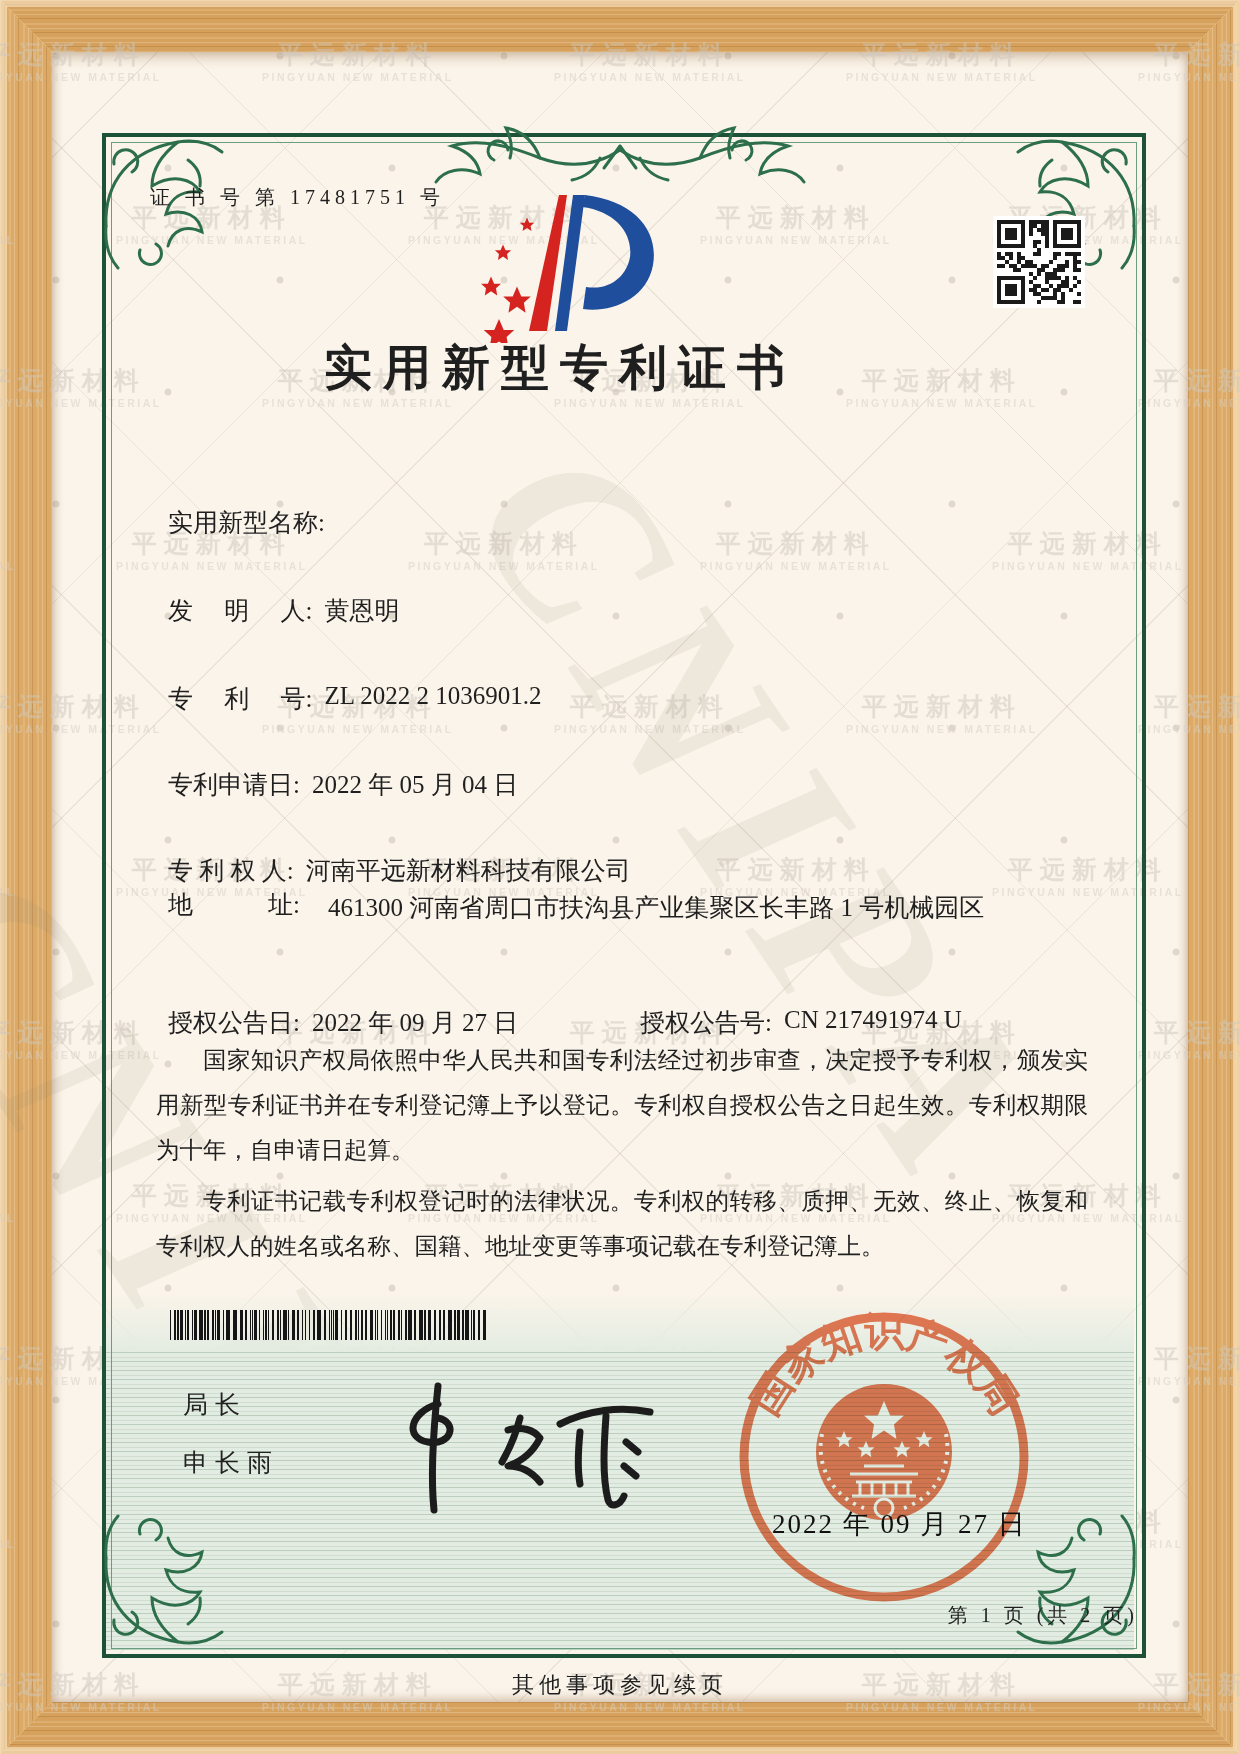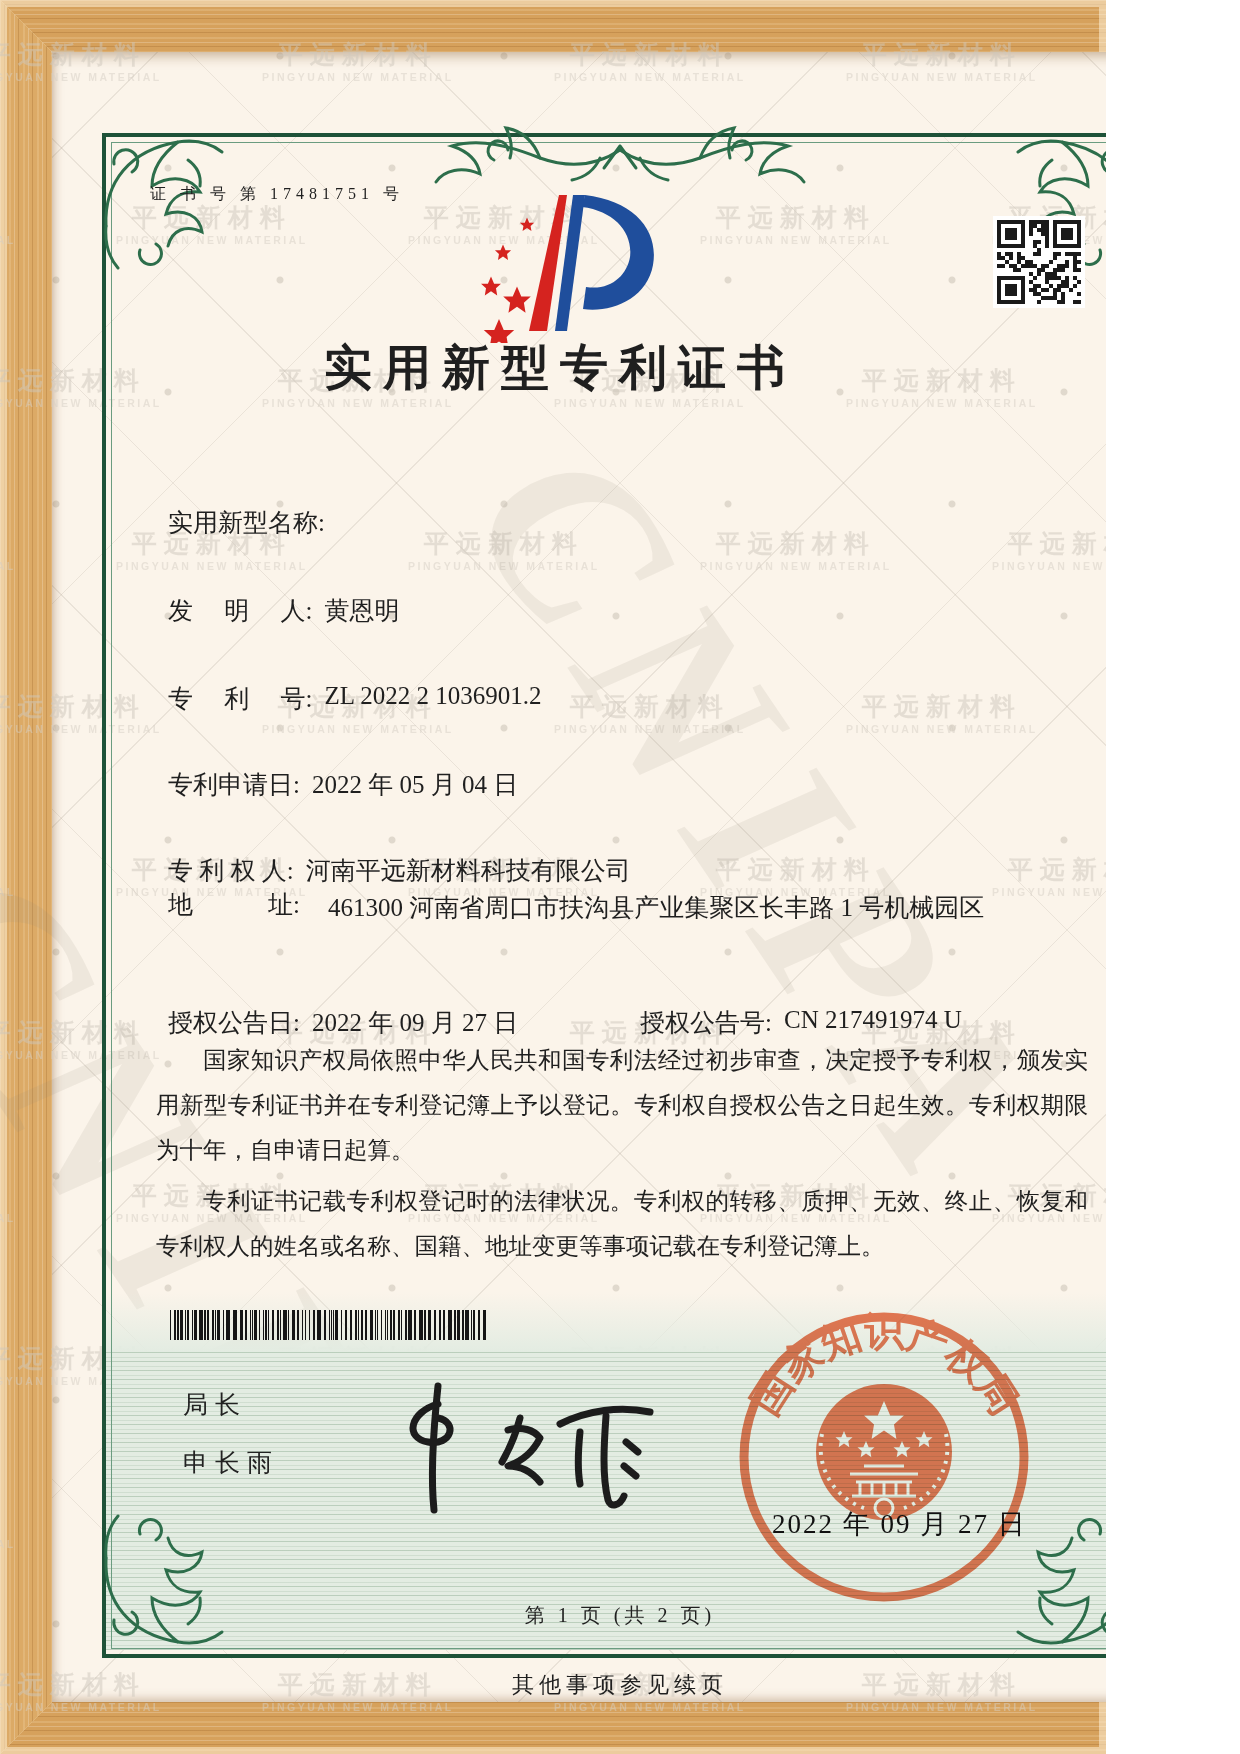--- a/index.html
+++ b/index.html
@@ -1,16 +1,16 @@
 <!DOCTYPE html>
 <html><head>
 <meta charset="utf-8">
 <style>
   html,body{margin:0;padding:0;}
-  .page{position:relative;width:1106px;height:1754px;overflow:hidden;
+  .page{position:relative;width:1240px;height:1754px;overflow:hidden;
         font-family:"Liberation Serif","DejaVu Serif",serif;color:#1f1f1f;
         background:#f3debb;}
   
   .board{position:absolute;background:#d6a15c;}
   .grain-h{background:#d6a15c repeating-linear-gradient(to bottom,
       rgba(255,255,255,.22) 0 1px, rgba(0,0,0,0) 1px 4px,
       rgba(150,95,35,.28) 4px 5px, rgba(0,0,0,0) 5px 9px,
       rgba(255,235,200,.18) 9px 11px, rgba(0,0,0,0) 11px 14px);}
   .grain-v{background:#dcaa66 repeating-linear-gradient(to right,
       rgba(255,255,255,.22) 0 1px, rgba(0,0,0,0) 1px 4px,
@@ -44,33 +44,33 @@
   .band .body{position:absolute;left:0;top:60px;width:100%;height:298px;
       background:#e3ece2 repeating-linear-gradient(to bottom,
         rgba(122,158,128,.38) 0 1px, rgba(0,0,0,0) 1px 5px, rgba(122,158,128,.18) 5px 6px, rgba(0,0,0,0) 6px 9px);}
   
   .gborder{position:absolute;left:102px;top:133px;width:1036px;height:1517px;
       border:4px solid #1e5238;pointer-events:none;}
   .gborder-inner{position:absolute;left:5px;top:5px;right:5px;bottom:5px;border:1px solid #6a9c80;}
   .ornaments{position:absolute;left:90px;top:118px;width:1060px;height:1548px;pointer-events:none;}
   
   .abs{position:absolute;}
-  .cert-no{left:150px;top:184px;font-size:16px;letter-spacing:5px;}
+  .cert-no{left:150px;top:184px;font-size:20px;letter-spacing:5px;}
   .title{left:100px;top:336px;width:920px;text-align:center;font-size:48px;font-weight:bold;letter-spacing:11px;}
   .frow{left:168px;font-size:25px;display:flex;justify-content:center;}
   .frow .lab{white-space:nowrap;}
   .frow .val{margin-left:12px;}
   .addr .val{width:700px;line-height:40px;}
   .grant-right{left:640px;}
   .paras{left:150px;top:1032px;width:944px;font-size:23.5px;line-height:45px;text-align:justify;}
   .paras p{margin:6px;text-indent:2em;}
   .director{left:183px;font-family:"Liberation Sans","DejaVu Sans",sans-serif;
             font-size:25px;letter-spacing:7px;color:#222;}
   .seal-date{left:772px;top:1506px;font-size:27px;letter-spacing:2px;color:#111;z-index:6;}
-  .page-footer{left:102px;top:1602px;width:1036px;text-align:center;font-size:20px;letter-spacing:4px;}
+  .page-footer{left:102px;top:1602px;width:1036px;text-align:right;font-size:20px;letter-spacing:4px;}
   .cont-note{left:102px;top:1670px;width:1036px;text-align:center;font-size:22px;letter-spacing:5px;}
   .seal-svg{left:727px;top:1300px;z-index:5;opacity:.9;mix-blend-mode:multiply;}
   .sig-svg{left:368px;top:1372px;z-index:4;}
   .logo-svg{left:455px;top:183px;}
   .qr-svg{left:993px;top:216px;}
   .barcode-svg{left:170px;top:1310px;z-index:4;}
 </style>
 </head>
 <body>
 

